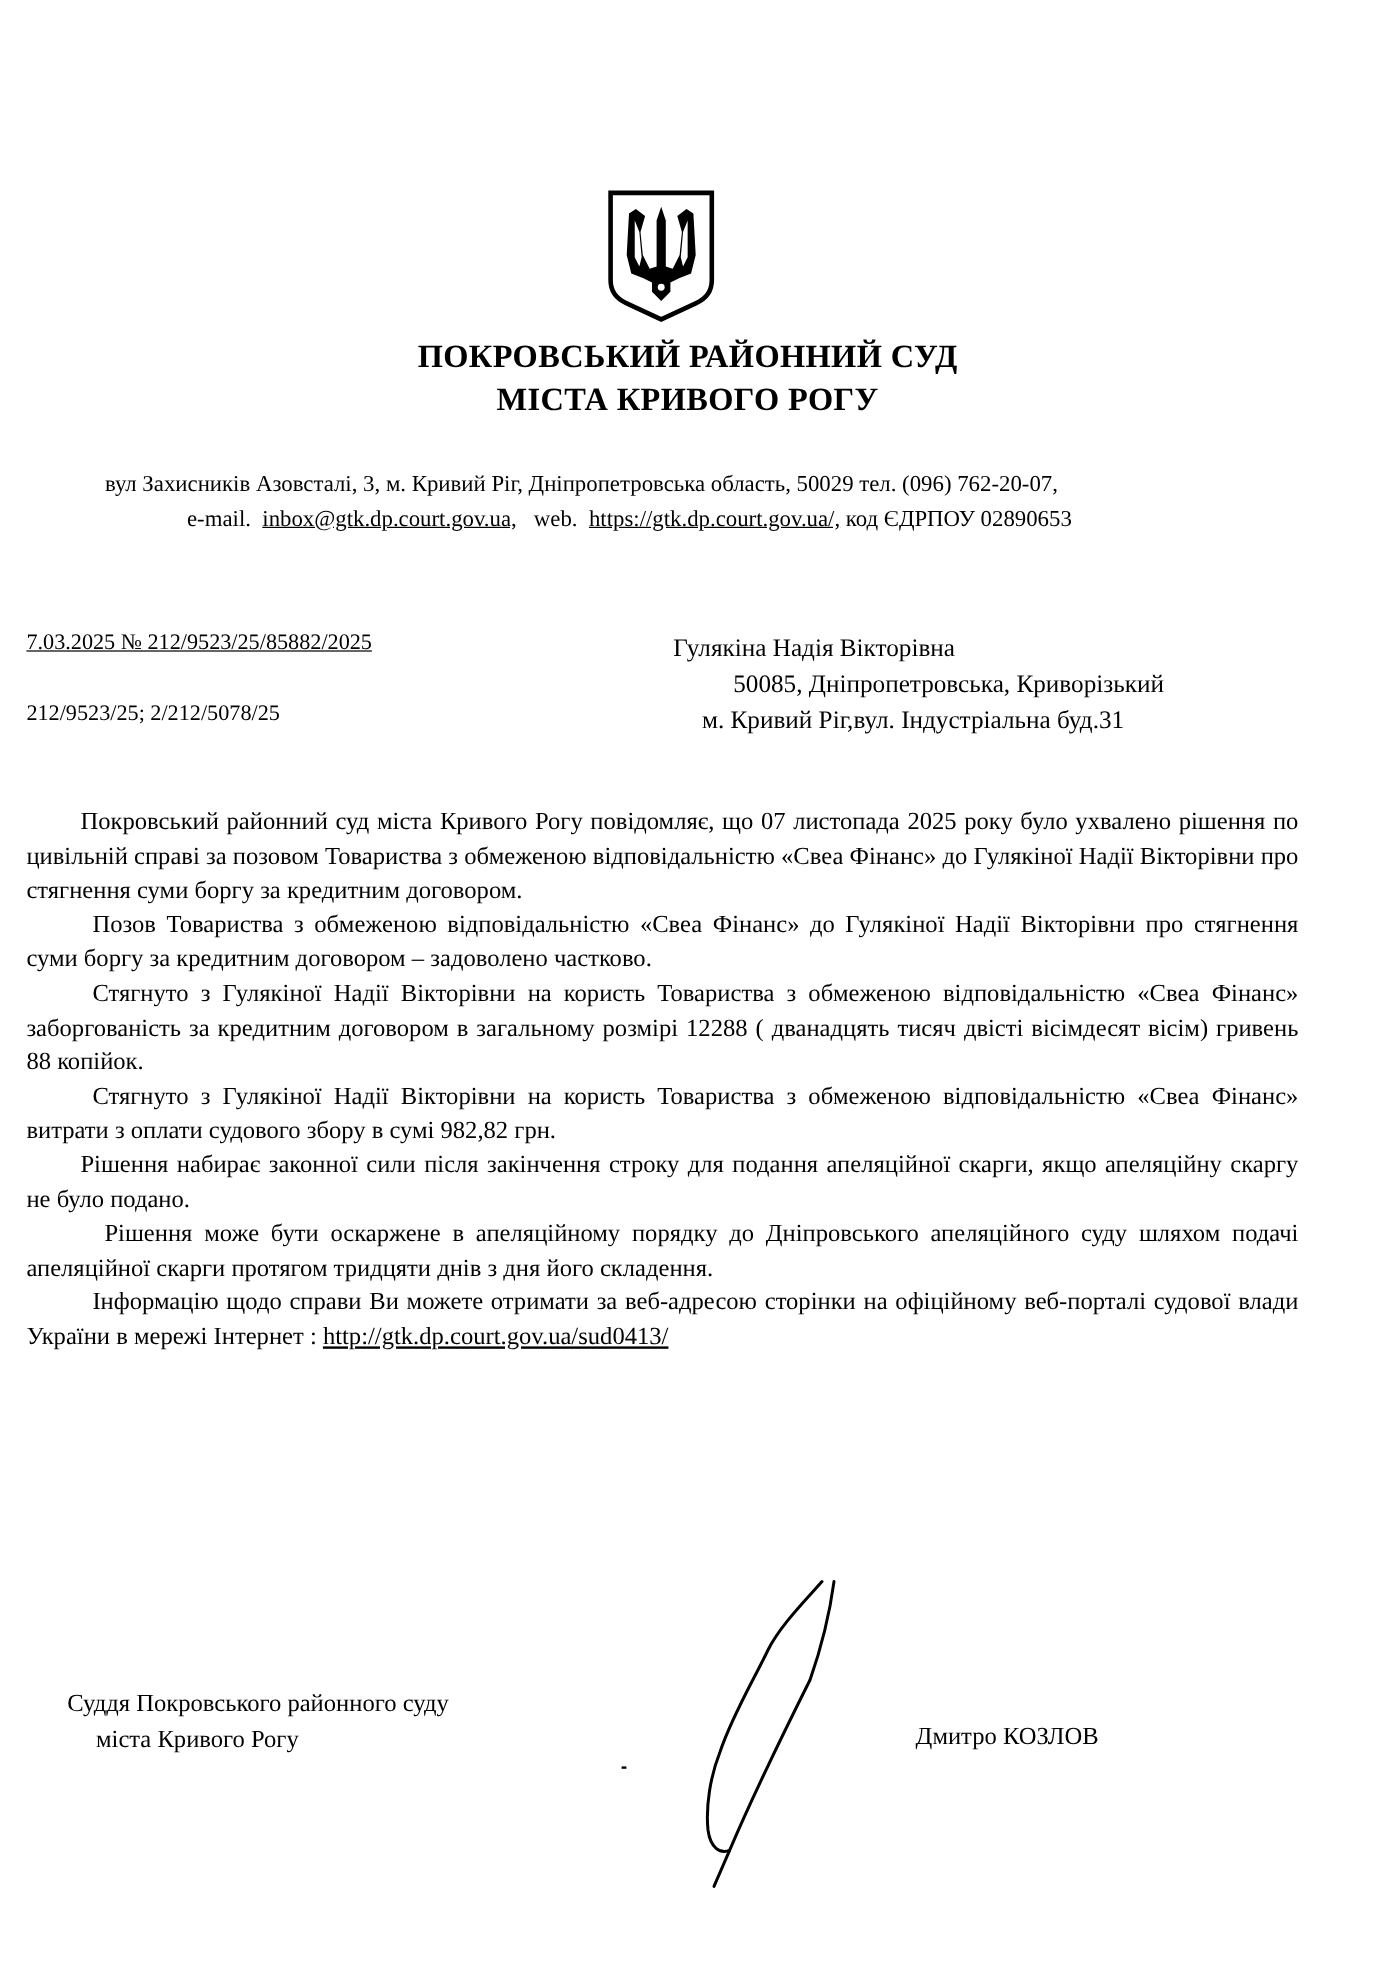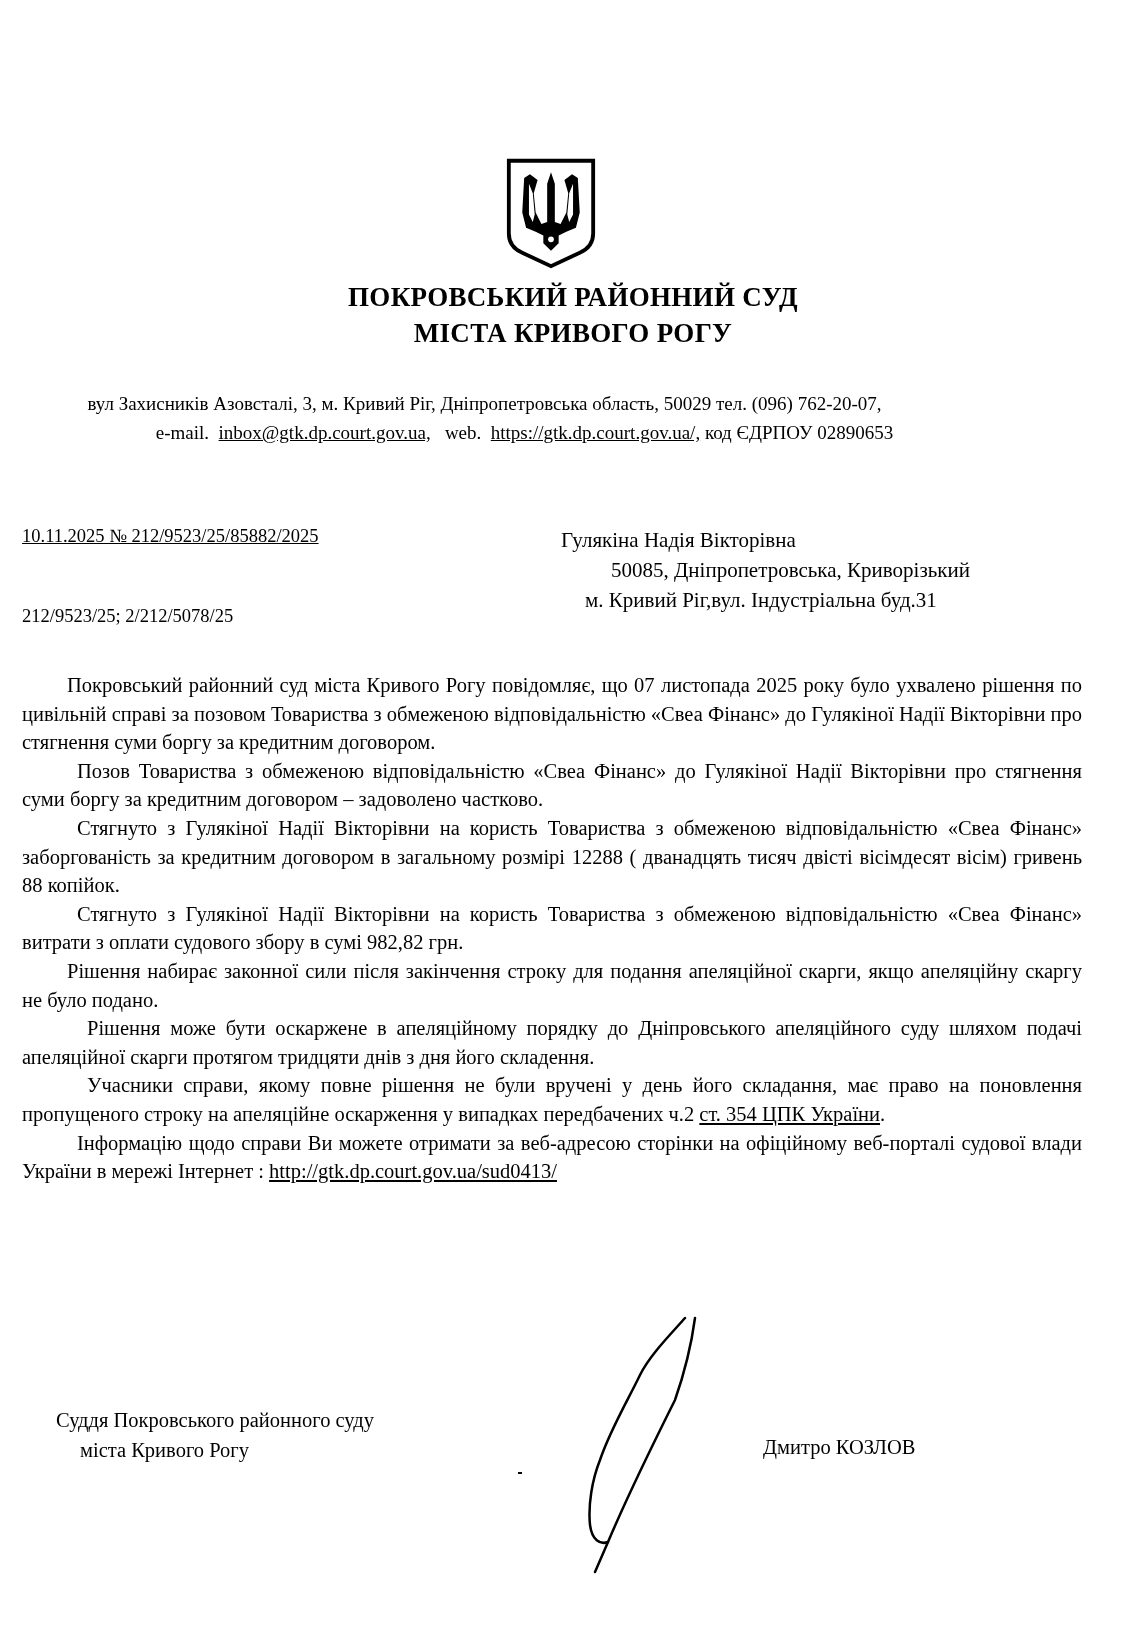--- a/index.html
+++ b/index.html
@@ -14,21 +14,21 @@
       left: 0; width: 1146px; text-align: center;
       font-weight: bold; font-size: 27px; letter-spacing: 0.3px;
     }
     .t1 { top: 282px; }
     .t2 { top: 318px; }
     .addr { left: 0; width: 969px; text-align: center; font-size: 19px; }
     .a1 { top: 393px; }
     .a2 { top: 422px; padding-left: 40px; }
     .u { text-decoration: underline; }
     .ref { left: 22px; top: 526px; font-size: 18.5px; text-decoration: underline; }
-    .ref2 { left: 22px; top: 606px; font-size: 18.5px; }
+    .ref2 { left: 22px; top: 585px; font-size: 18.5px; }
     .recip { font-size: 21px; }
     .r1 { left: 561px; top: 528px; }
     .r2 { left: 611px; top: 558px; }
     .r3 { left: 585px; top: 588px; }
     .body-text {
       left: 22px; width: 1060px; font-size: 20.5px; line-height: 28.6px;
       text-align: justify;
     }
     .body-text p { margin: 0; text-indent: 45px; }
     .body-text p.i2 { text-indent: 55px; }
@@ -55,35 +55,34 @@
 
 <div class="abs addr a1">вул  Захисників Азовсталі, 3, м. Кривий Ріг,  Дніпропетровська область, 50029 тел. (096) 762-20-07,</div>
 <div class="abs addr a2">
   <span>e-mail.</span>&nbsp;
   <span class="u">inbox@gtk.dp.court.gov.ua,</span>&nbsp;&nbsp;
   <span>web.</span>&nbsp;
   <span class="u">https://gtk.dp.court.gov.ua/,</span>
   <span>код ЄДРПОУ 02890653</span>
 </div>
 
-<div class="abs ref">10.11.2025 № 212/9523/25/85882/2025</div>
+<div class="abs ref">7.03.2025 № 212/9523/25/85882/2025</div>
 <div class="abs ref2">212/9523/25; 2/212/5078/25</div>
 
 <div class="abs recip r1">Гулякіна Надія Вікторівна</div>
 <div class="abs recip r2">50085,  Дніпропетровська,  Криворізький</div>
 <div class="abs recip r3">м. Кривий Ріг,вул. Індустріальна буд.31</div>
 
 <div class="abs body-text" style="top:671px;">
   <p>Покровський  районний суд міста Кривого Рогу повідомляє, що 07 листопада 2025 року було ухвалено рішення по цивільній справі за позовом Товариства з обмеженою відповідальністю «Свеа Фінанс» до Гулякіної Надії Вікторівни    про стягнення суми боргу за кредитним договором.</p>
   <p class="i2">Позов Товариства з обмеженою відповідальністю «Свеа Фінанс» до Гулякіної Надії Вікторівни    про стягнення суми боргу за кредитним договором – задоволено частково.</p>
   <p class="i2">Стягнуто з Гулякіної Надії Вікторівни  на користь Товариства з обмеженою відповідальністю «Свеа Фінанс» заборгованість за кредитним договором в загальному розмірі 12288 ( дванадцять тисяч двісті вісімдесят  вісім) гривень 88 копійок.</p>
   <p class="i2">Стягнуто з Гулякіної Надії Вікторівни  на користь Товариства з обмеженою відповідальністю «Свеа Фінанс»  витрати з оплати судового збору в сумі 982,82 грн.</p>
   <p>Рішення набирає законної сили після закінчення строку для подання апеляційної скарги, якщо апеляційну скаргу не було подано.</p>
   <p class="i3">Рішення може бути оскаржене в апеляційному порядку до Дніпровського апеляційного суду шляхом подачі апеляційної скарги протягом тридцяти днів з дня його складення.</p>
-  <p class="i3"><span>Учасники справи, якому повне рішення не були вручені у день його складання, має право на поновлення пропущеного строку на апеляційне оскарження у випадках передбачених ч.2 </span><span class="u">ст. 354 ЦПК України</span><span>.</span></p>
   <p class="i2"><span>Інформацію щодо справи Ви можете отримати за веб-адресою сторінки на офіційному веб-порталі судової влади України в мережі Інтернет : </span><span class="u">http://gtk.dp.court.gov.ua/sud0413/</span></p>
 </div>
 
 <div class="abs sig-label s1">Суддя Покровського районного суду</div>
 <div class="abs sig-label s2">міста Кривого Рогу</div>
 <div class="abs judge-name">Дмитро КОЗЛОВ</div>
 
 <svg class="abs signature" viewBox="0 0 200 265">
   <path d="M125 8 C110 25 90 45 80 65 C68 90 50 120 40 150 C32 170 28 195 30 215 C32 230 40 235 48 232 C70 180 95 130 115 90 C122 70 130 45 135 8" fill="none" stroke="#000" stroke-width="2.5" stroke-linecap="round"></path>
   <path d="M48 232 L35 262" fill="none" stroke="#000" stroke-width="2.5" stroke-linecap="round"></path>

